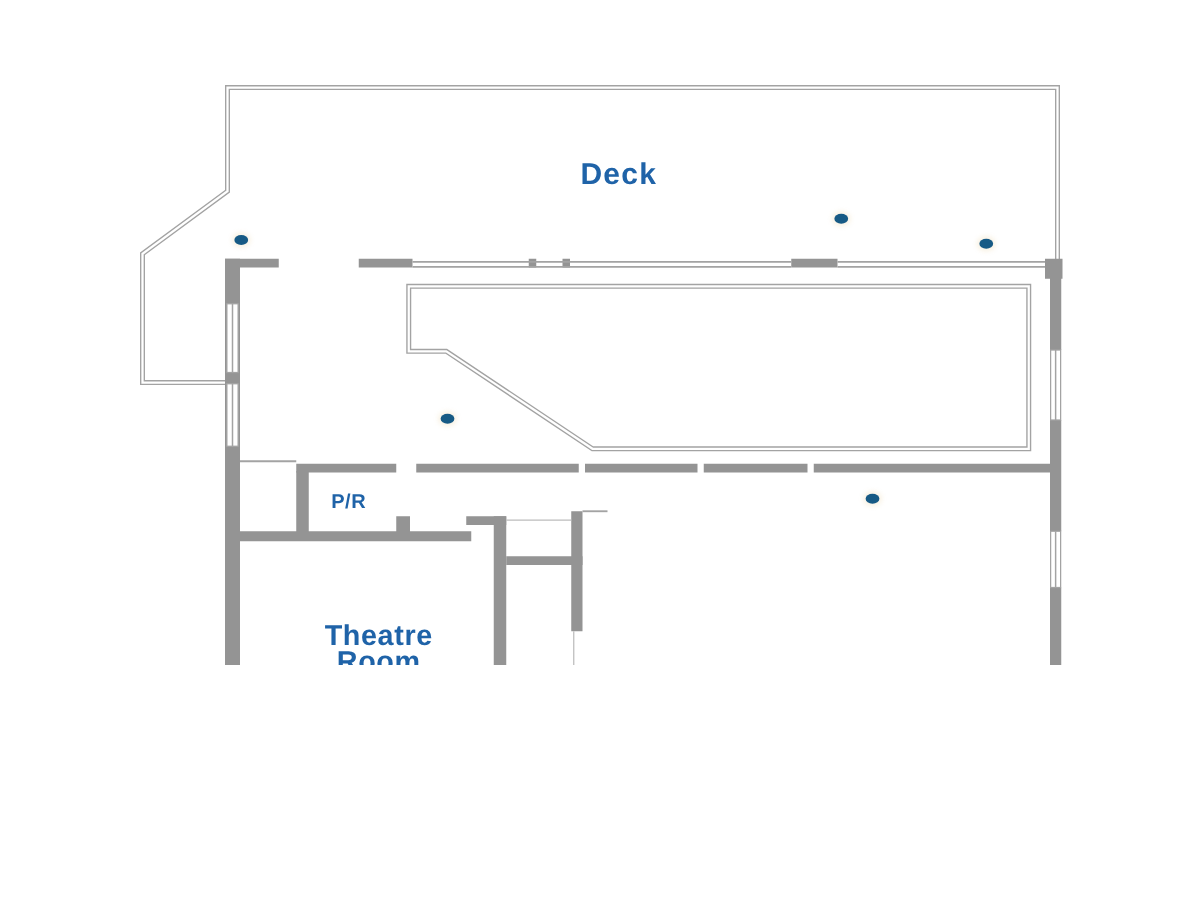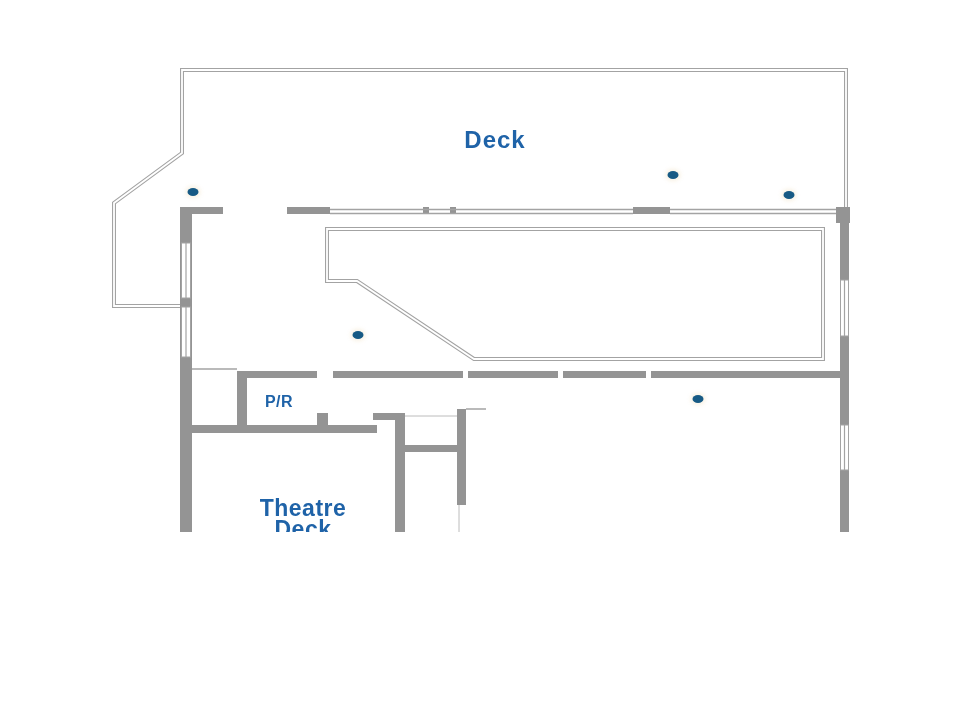--- a/index.html
+++ b/index.html
@@ -108,21 +108,21 @@
       <path class="win-line" d="M 186,307 V 357"></path>
       <rect class="win-rect" x="840.5" y="280" width="8" height="56"></rect>
       <path class="win-line" d="M 844.5,280 V 336"></path>
       <rect class="win-rect" x="840.5" y="425" width="8" height="45"></rect>
       <path class="win-line" d="M 844.5,425 V 470"></path>
     </g>
   </svg>
 
   <div class="room-label label-deck">Deck</div>
   <div class="room-label label-pr">P/R</div>
-  <div class="room-label label-theatre">Theatre Deck</div>
+  <div class="room-label label-theatre">Theatre Room</div>
 
   <div id="markers">
       <div class="marker-dot" style="left: 193px; top: 192px;"></div>
       <div class="marker-dot" style="left: 673px; top: 175px;"></div>
       <div class="marker-dot" style="left: 789px; top: 195px;"></div>
       <div class="marker-dot" style="left: 358px; top: 335px;"></div>
       <div class="marker-dot" style="left: 698px; top: 399px;"></div>
     </div>
 </div>
 

